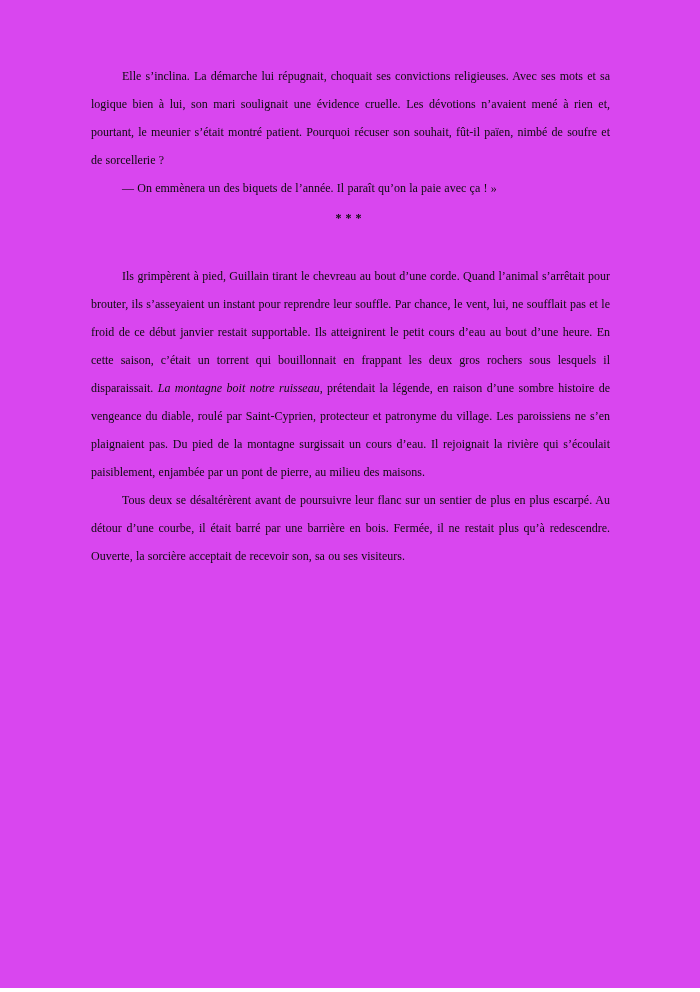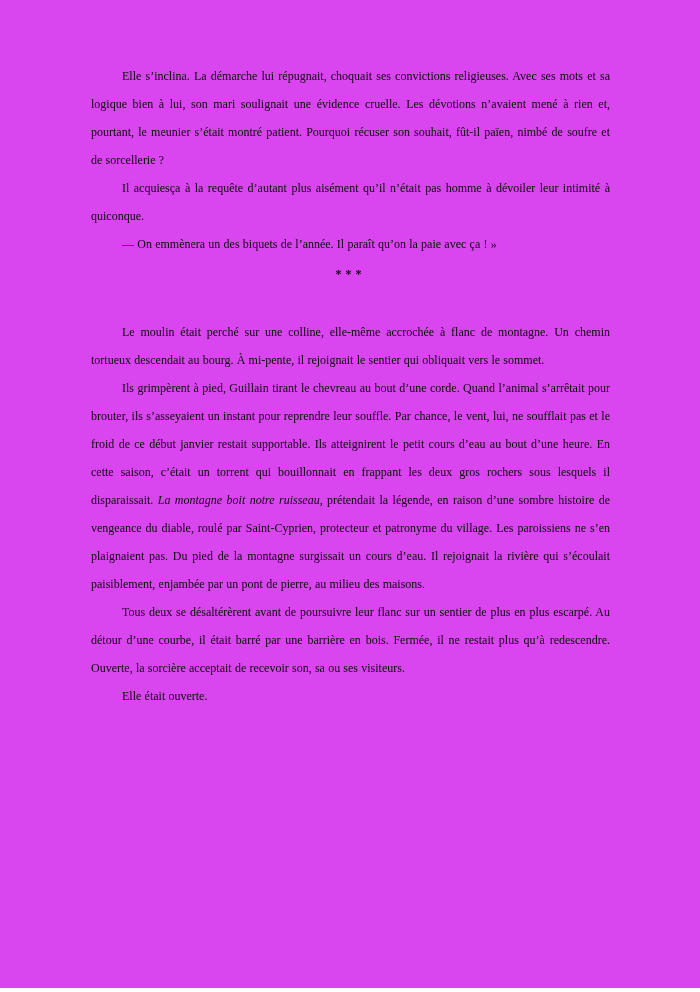--- a/index.html
+++ b/index.html
@@ -39,25 +39,22 @@
   .italic-phrase {
     font-style: italic;
   }
 </style>
 </head>
 <body>
 
 <div class="page">
 
   <p>Elle s’inclina. La démarche lui répugnait, choquait ses convictions religieuses. Avec ses mots et sa logique bien à lui, son mari soulignait une évidence cruelle. Les dévotions n’avaient mené à rien et, pourtant, le meunier s’était montré patient. Pourquoi récuser son souhait, fût-il païen, nimbé de soufre et de sorcellerie ?</p>
-  <p>Il acquiesça à la requête d’autant plus aisément qu’il n’était pas homme à dévoiler leur intimité à quiconque.</p>
   <p>— On emmènera un des biquets de l’année. Il paraît qu’on la paie avec ça ! »</p>
 
   <div class="section-break">***</div>
 
-  <p>Le moulin était perché sur une colline, elle-même accrochée à flanc de montagne. Un chemin tortueux descendait au bourg. À mi-pente, il rejoignait le sentier qui obliquait vers le sommet.</p>
 
   <p><span>Ils grimpèrent à pied, Guillain tirant le chevreau au bout d’une corde. Quand l’animal s’arrêtait pour brouter, ils s’asseyaient un instant pour reprendre leur souffle. Par chance, le vent, lui, ne soufflait pas et le froid de ce début janvier restait supportable. Ils atteignirent le petit cours d’eau au bout d’une heure. En cette saison, c’était un torrent qui bouillonnait en frappant les deux gros rochers sous lesquels il disparaissait. </span><em class="italic-phrase">La montagne boit notre ruisseau</em><span>, prétendait la légende, en raison d’une sombre histoire de vengeance du diable, roulé par Saint-Cyprien, protecteur et patronyme du village. Les paroissiens ne s’en plaignaient pas. Du pied de la montagne surgissait un cours d’eau. Il rejoignait la rivière qui s’écoulait paisiblement, enjambée par un pont de pierre, au milieu des maisons.</span></p>
 
   <p>Tous deux se désaltérèrent avant de poursuivre leur flanc sur un sentier de plus en plus escarpé. Au détour d’une courbe, il était barré par une barrière en bois. Fermée, il ne restait plus qu’à redescendre. Ouverte, la sorcière acceptait de recevoir son, sa ou ses visiteurs.</p>
-  <p>Elle était ouverte.</p>
 
 </div>
 
 </body></html>

